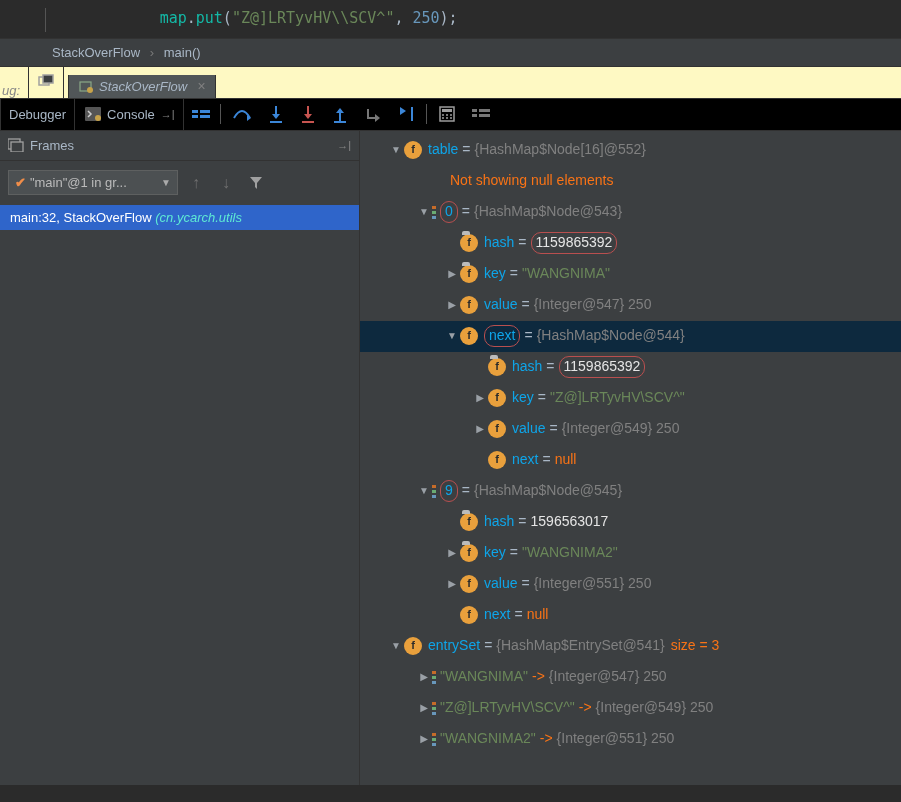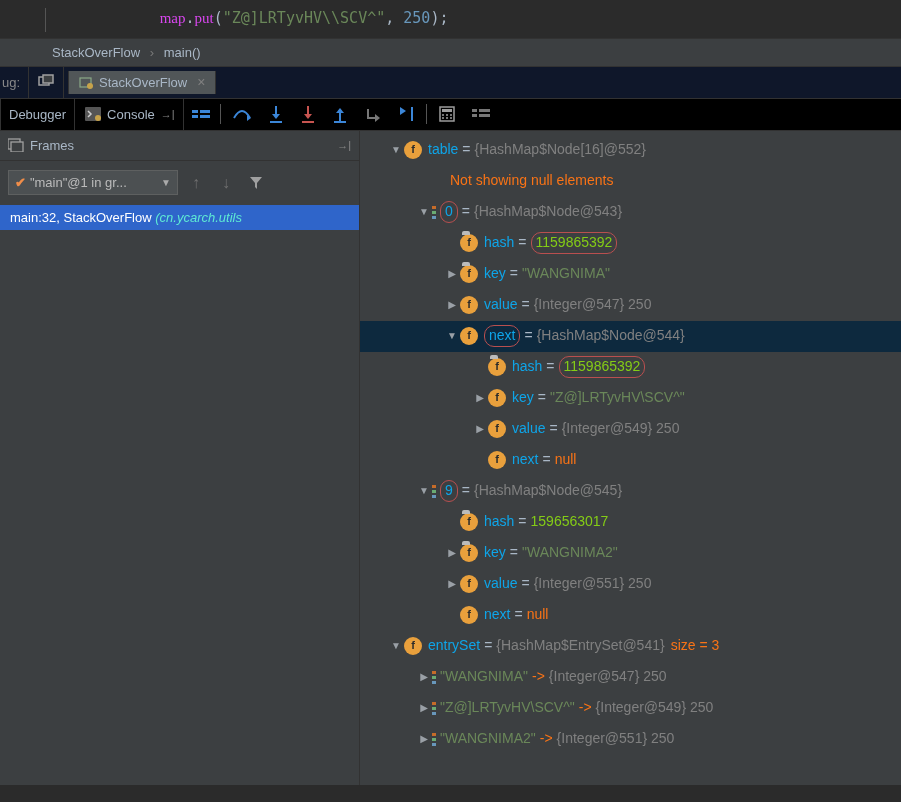--- a/index.html
+++ b/index.html
@@ -25,38 +25,39 @@
     height: 24px;
     vertical-align: middle;
     margin-right: 10px;
   }
   .code-line {
     font-family: Consolas, monospace;
     font-size: 15px;
     padding-left: 100px;
     display: inline;
   }
-  .cm-ident { color: #d946ef; font-family: Liberation Serif, serif; }
+  .cm-ident { color: #14b8a6; }
   .cm-string { color: #6a8759; }
   .cm-number { color: #6897bb; }
   .cm-punct { color: #a9b7c6; }
   .breadcrumb {
     background: #3c3f41;
     color: #a9b7c6;
     padding: 6px 14px 6px 52px;
     font-size: 13px;
     border-bottom: 1px solid #323232;
   }
   .breadcrumb-sep { color: #787878; padding: 0 6px; }
   .debug-tab-bar {
-    background: #0f172a;
+    background: #fef9c3;
     display: flex;
-    align-items: center;
+    align-items: flex-end;
     border-bottom: 1px solid #323232;
     height: 32px;
+    font-style: italic;
   }
   .debug-label {
     padding: 0 8px 0 2px;
     color: #888;
     font-size: 13px;
   }
   .debug-tab {
     display: flex;
     align-items: center;
     padding: 4px 10px;
@@ -194,21 +195,21 @@
   }
   .badge.f-with-cap::after{
     content:"";position:absolute;top:-3px;left:2px;width:8px;height:4px;
     background:#bbb;border-radius:2px 2px 0 0;
   }
   .nm { color:#0ea5e9; }
   .eq { color:#a9b7c6; padding:0 4px;}
   .val-type { color:#808080; }
   .val-str { color:#6a8759; }
   .val-plain { color:#f97316; }
-  .val-num { color:#84cc16; }
+  .val-num { color:#e5e5e5; }
   .ind { display:inline-block; }
   .i1{width:28px;} .i2{width:56px;} .i3{width:84px;} .i4{width:112px;}
   .hl-red {
     border:1.5px solid #b94f4f;border-radius:10px;padding:0 4px;
   }
   .tool-icn { width:20px;height:20px;display:flex;align-items:center;justify-content:center; }
   svg { display:block; }
 </style>
 </head>
 <body>

